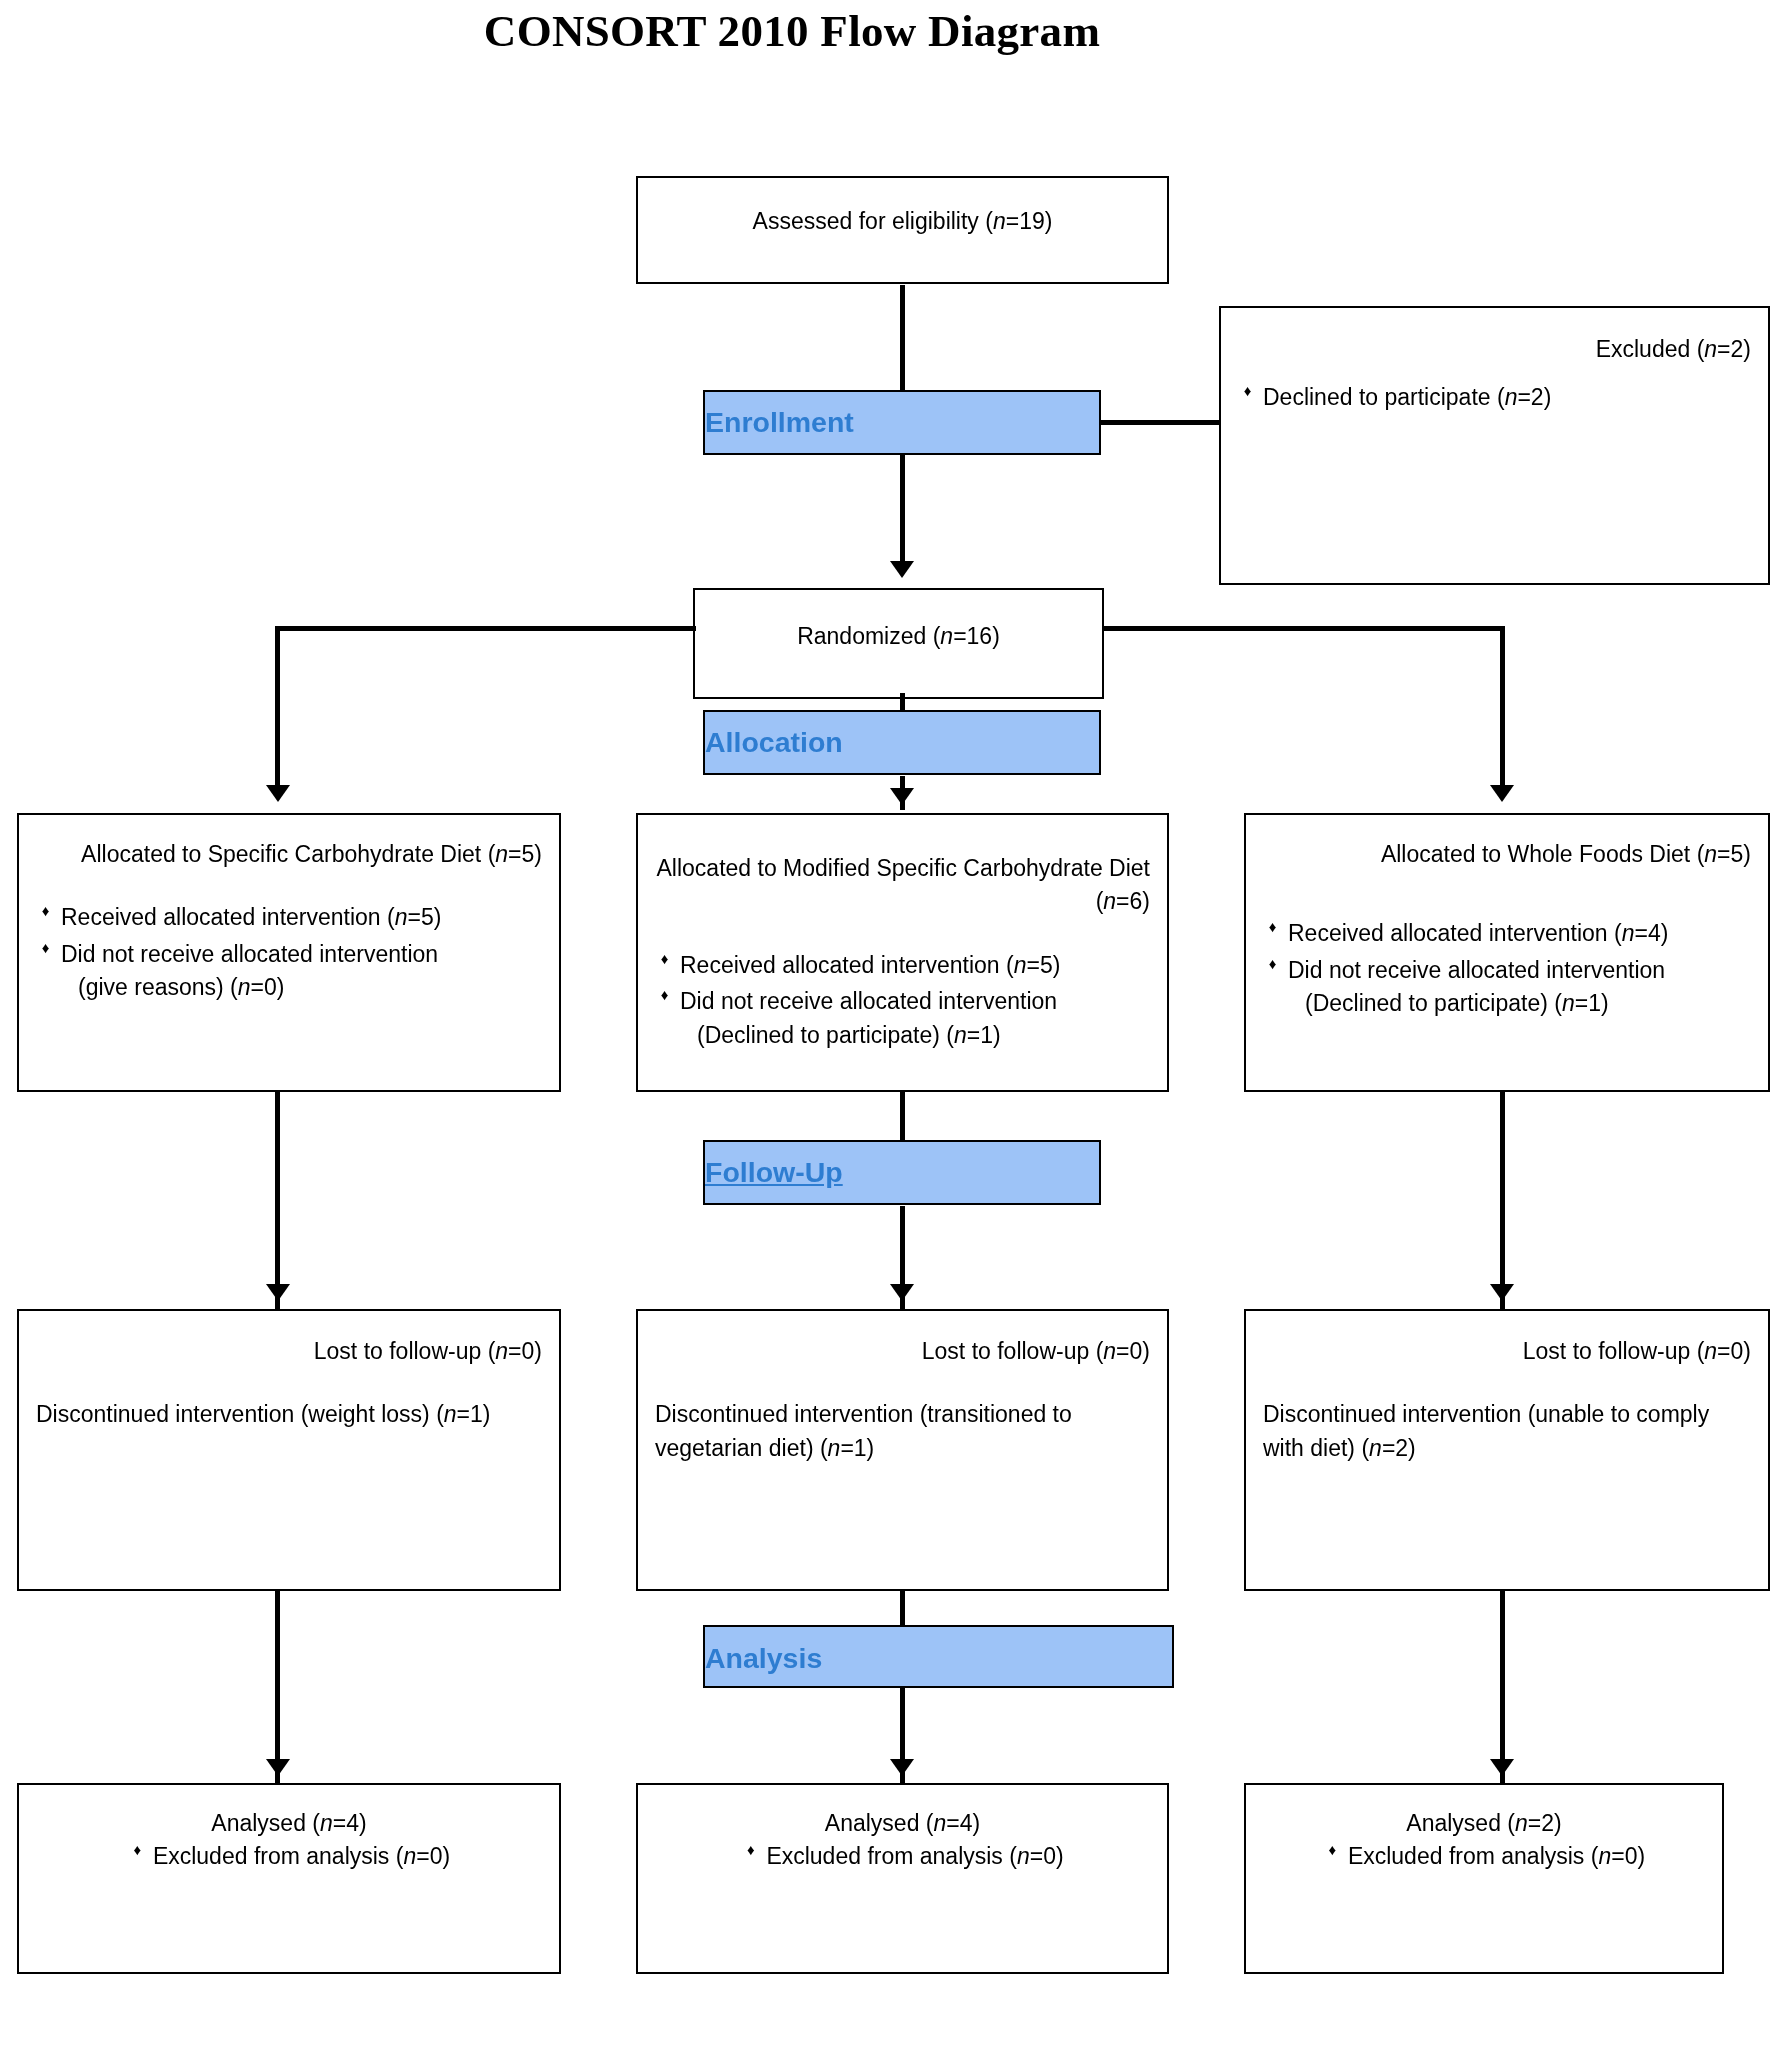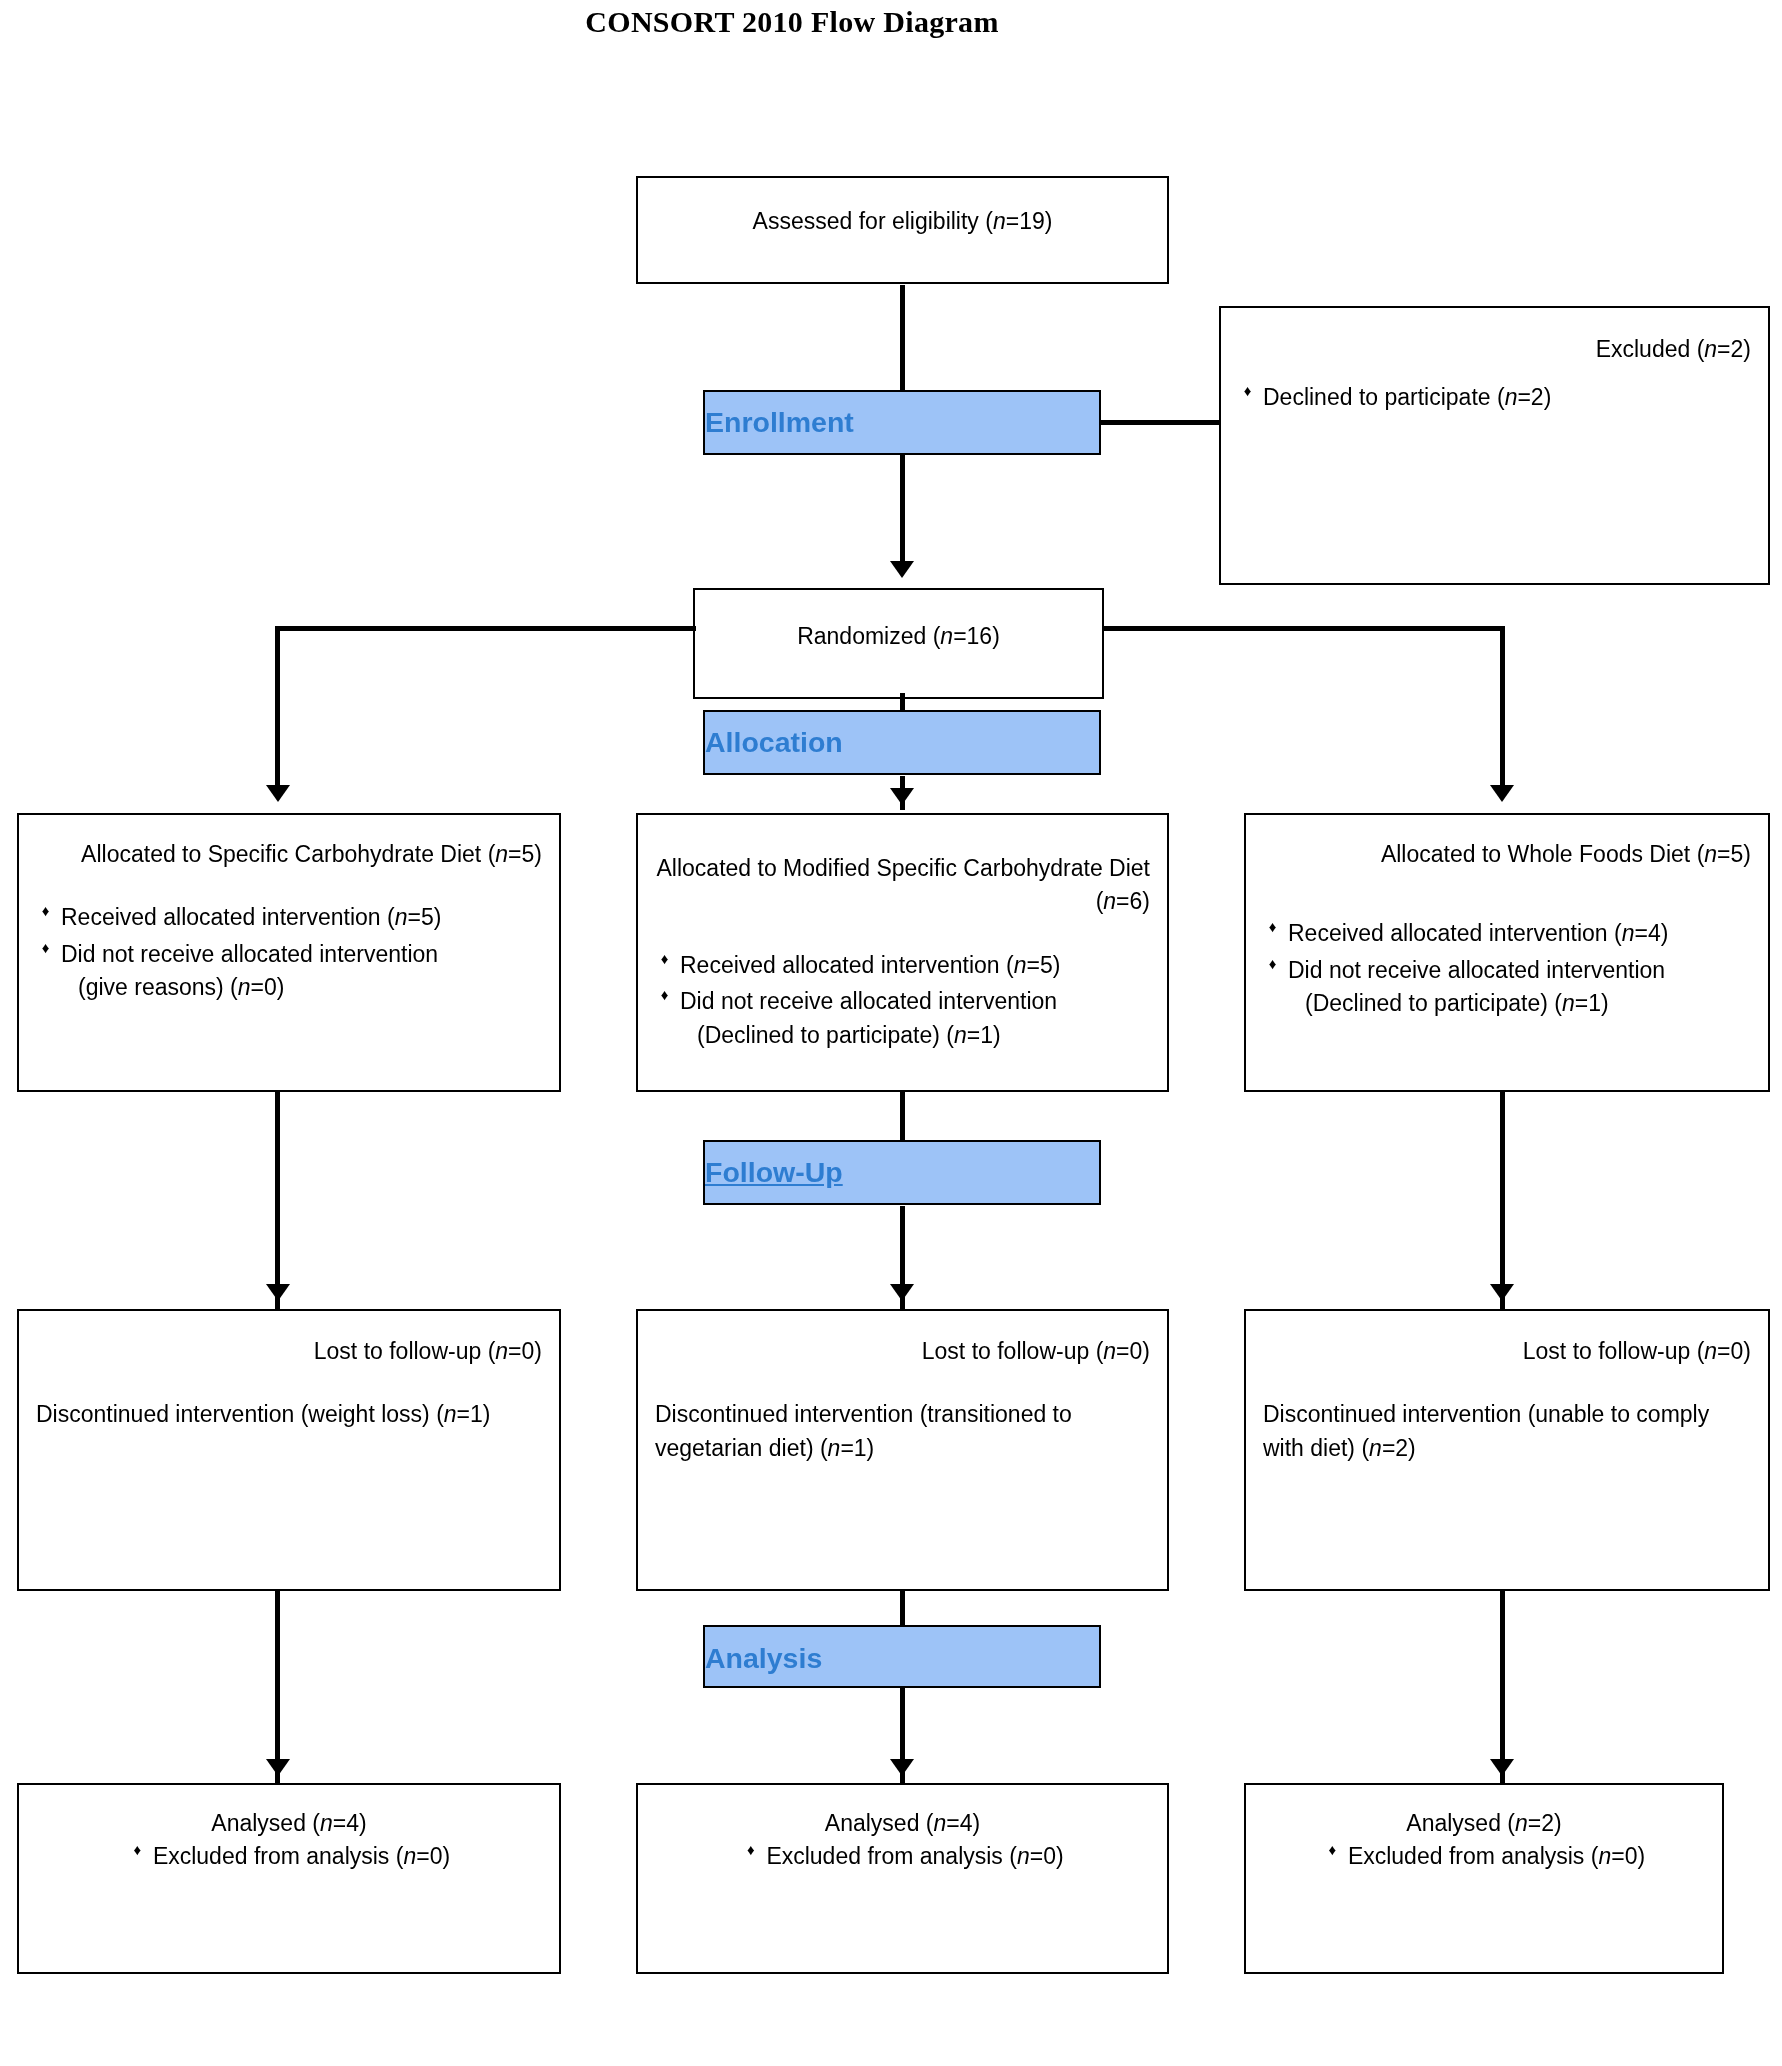--- a/index.html
+++ b/index.html
@@ -21,21 +21,21 @@
 
   
   .title {
     position: absolute;
     left: 0;
     top: 4.6px;
     width: 1584px;
     text-align: center;
     font-family: "Liberation Serif", serif;
     font-weight: bold;
-    font-size: 30px;
+    font-size: 45px;
     letter-spacing: 0.3px;
     color: #000000;
   }
 
   
   .box {
     position: absolute;
     background: #ffffff;
     border: 2.8px solid #000000;
     box-sizing: border-box;
@@ -266,21 +266,21 @@
   </div>
 
   <div class="vline" style="left:275px; top:1591px; height:194px;"></div>
   <div class="arrow-down" style="left:266px; top:1759px;"></div>
 
   <div class="vline" style="left:1500px; top:1591px; height:194px;"></div>
   <div class="arrow-down" style="left:1490px; top:1759px;"></div>
 
   <div class="vline" style="left:900px; top:1591px; height:51px;"></div>
 
-  <div class="banner" style="left:703px; top:1625px; width:398px; height:63px;">
+  <div class="banner" style="left:703px; top:1625px; width:471px; height:63px;">
     <span style="margin-top:3.4px;">Analysis</span>
   </div>
 
   <div class="vline" style="left:900px; top:1688px; height:97px;"></div>
   <div class="arrow-down" style="left:890px; top:1759px;"></div>
 
   <div class="box" style="left:17px; top:1783px; width:544px; height:191px;">
     <div class="pad ctr" style="padding-top:21.6px;">
       <div>Analysed (<i>n</i>=4)</div>
       <ul class="bul" style="display:inline-block;">

